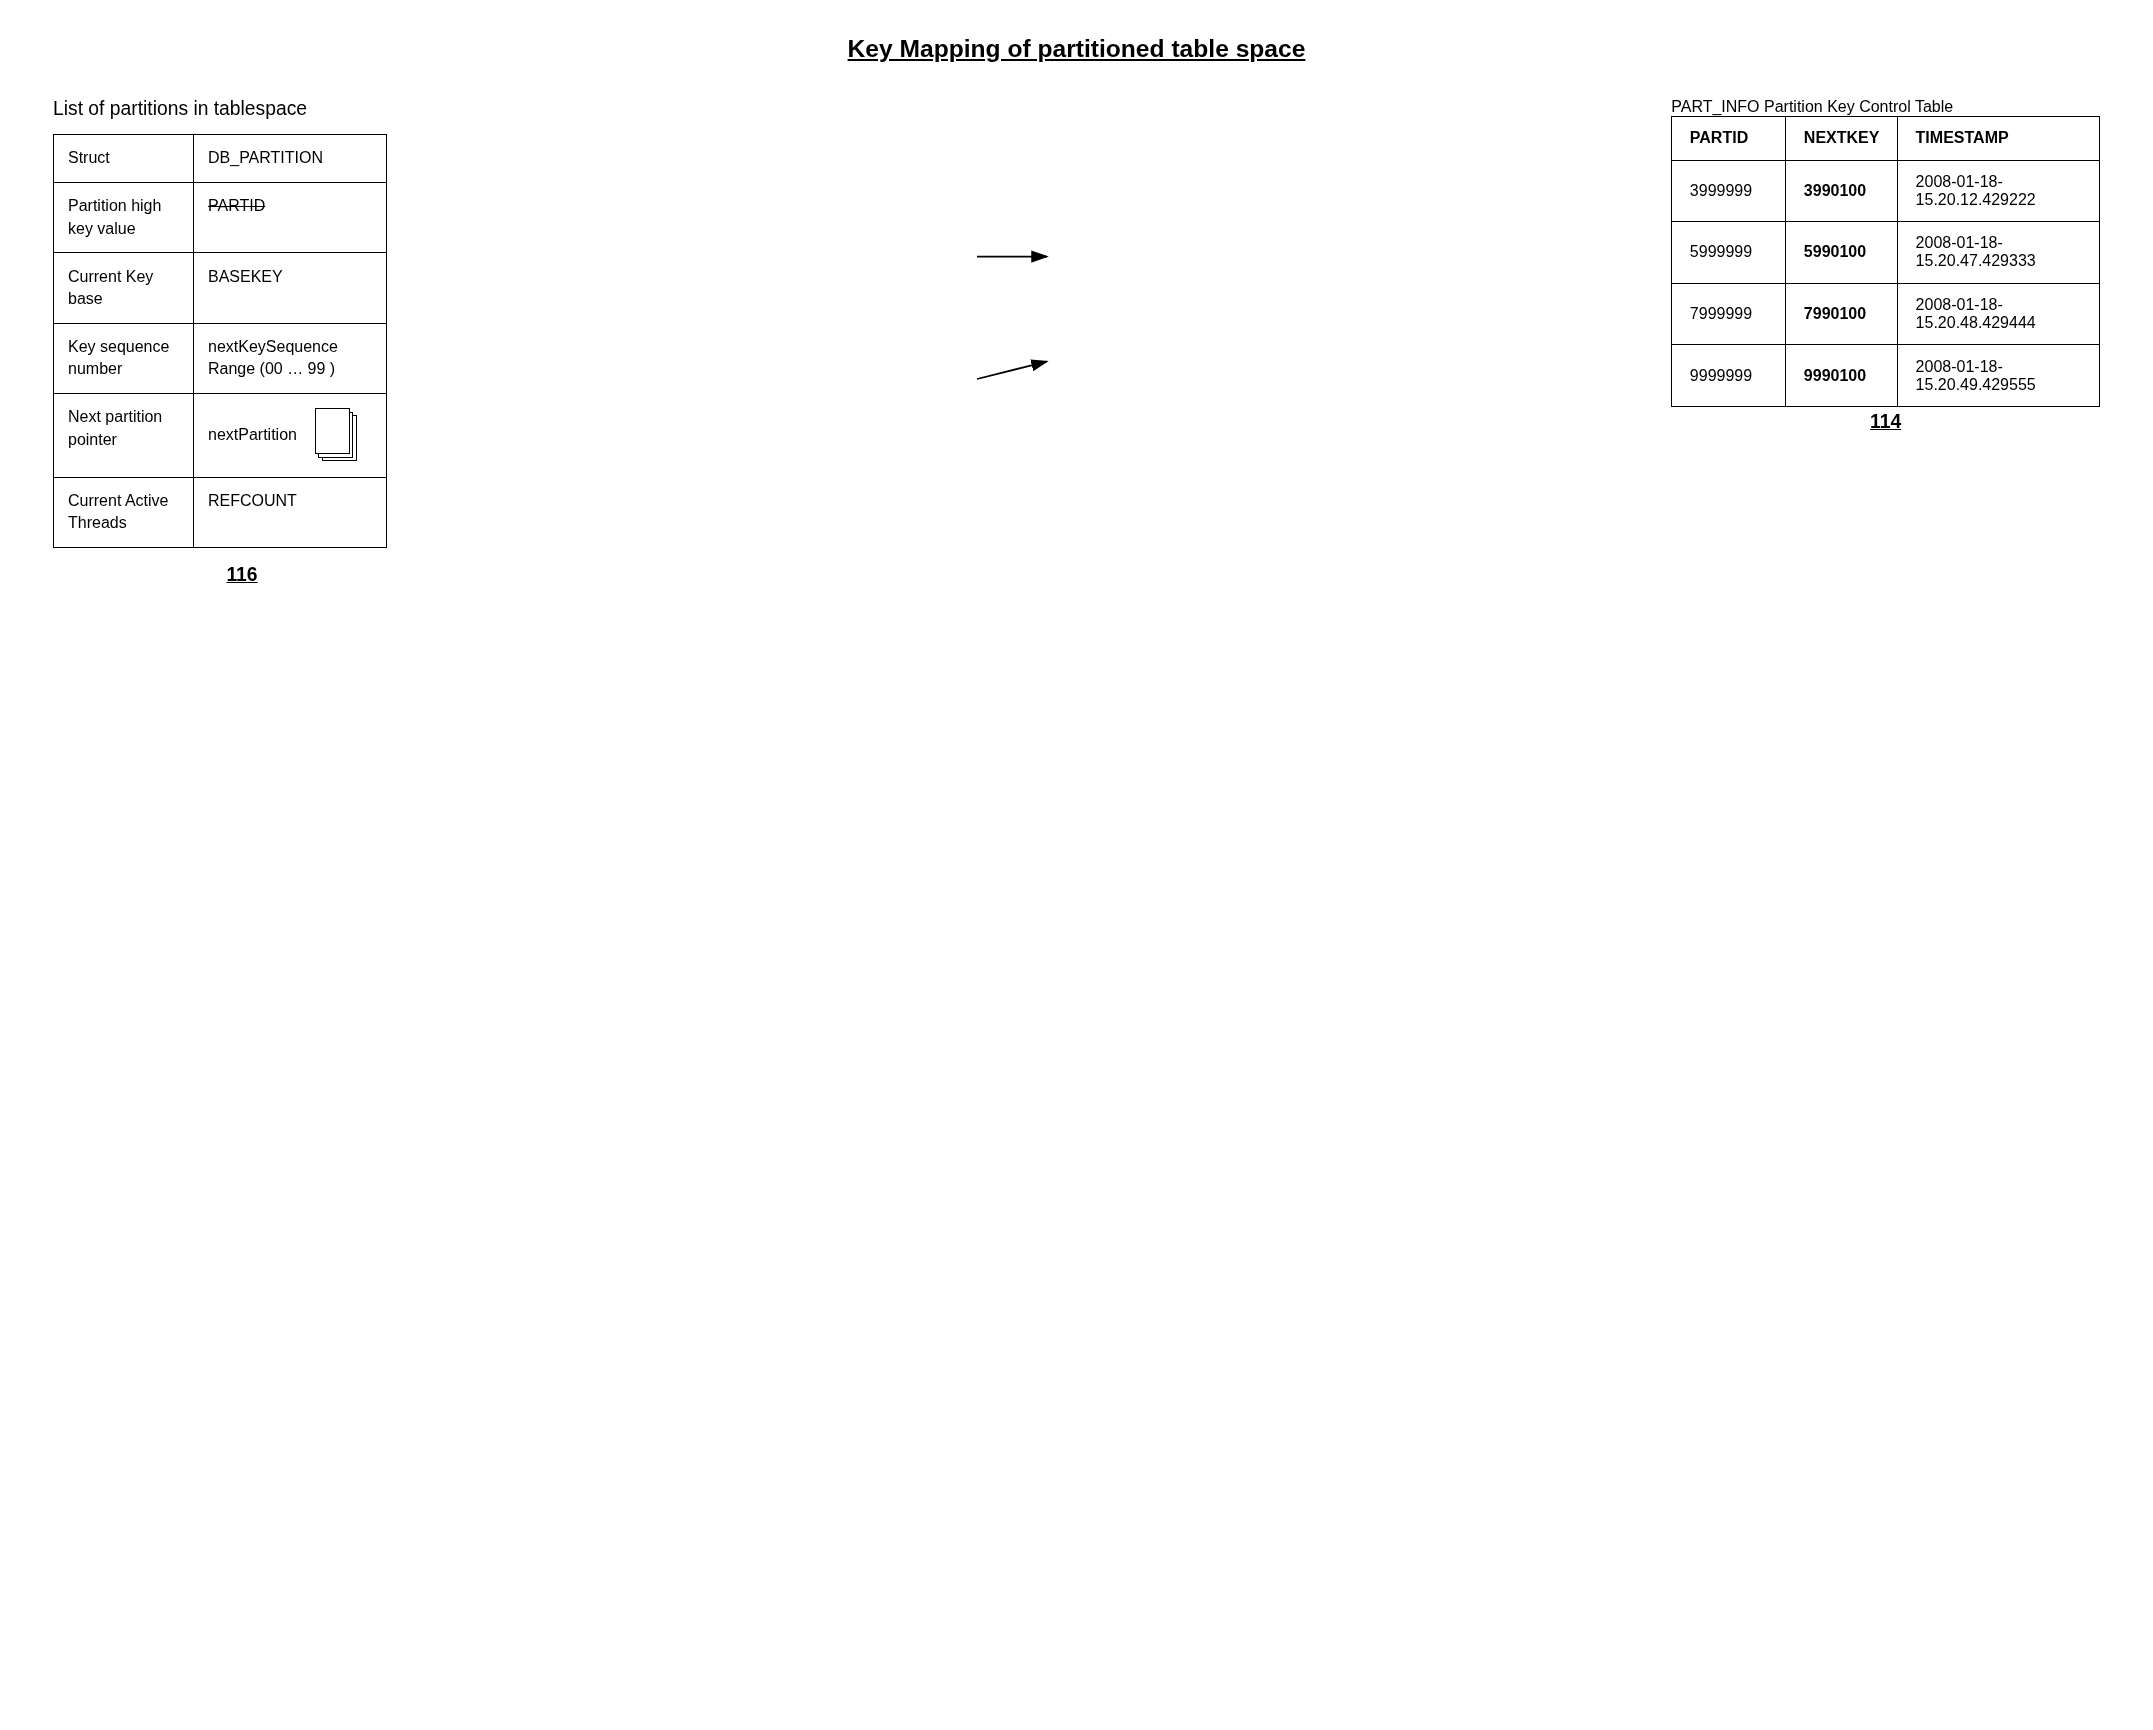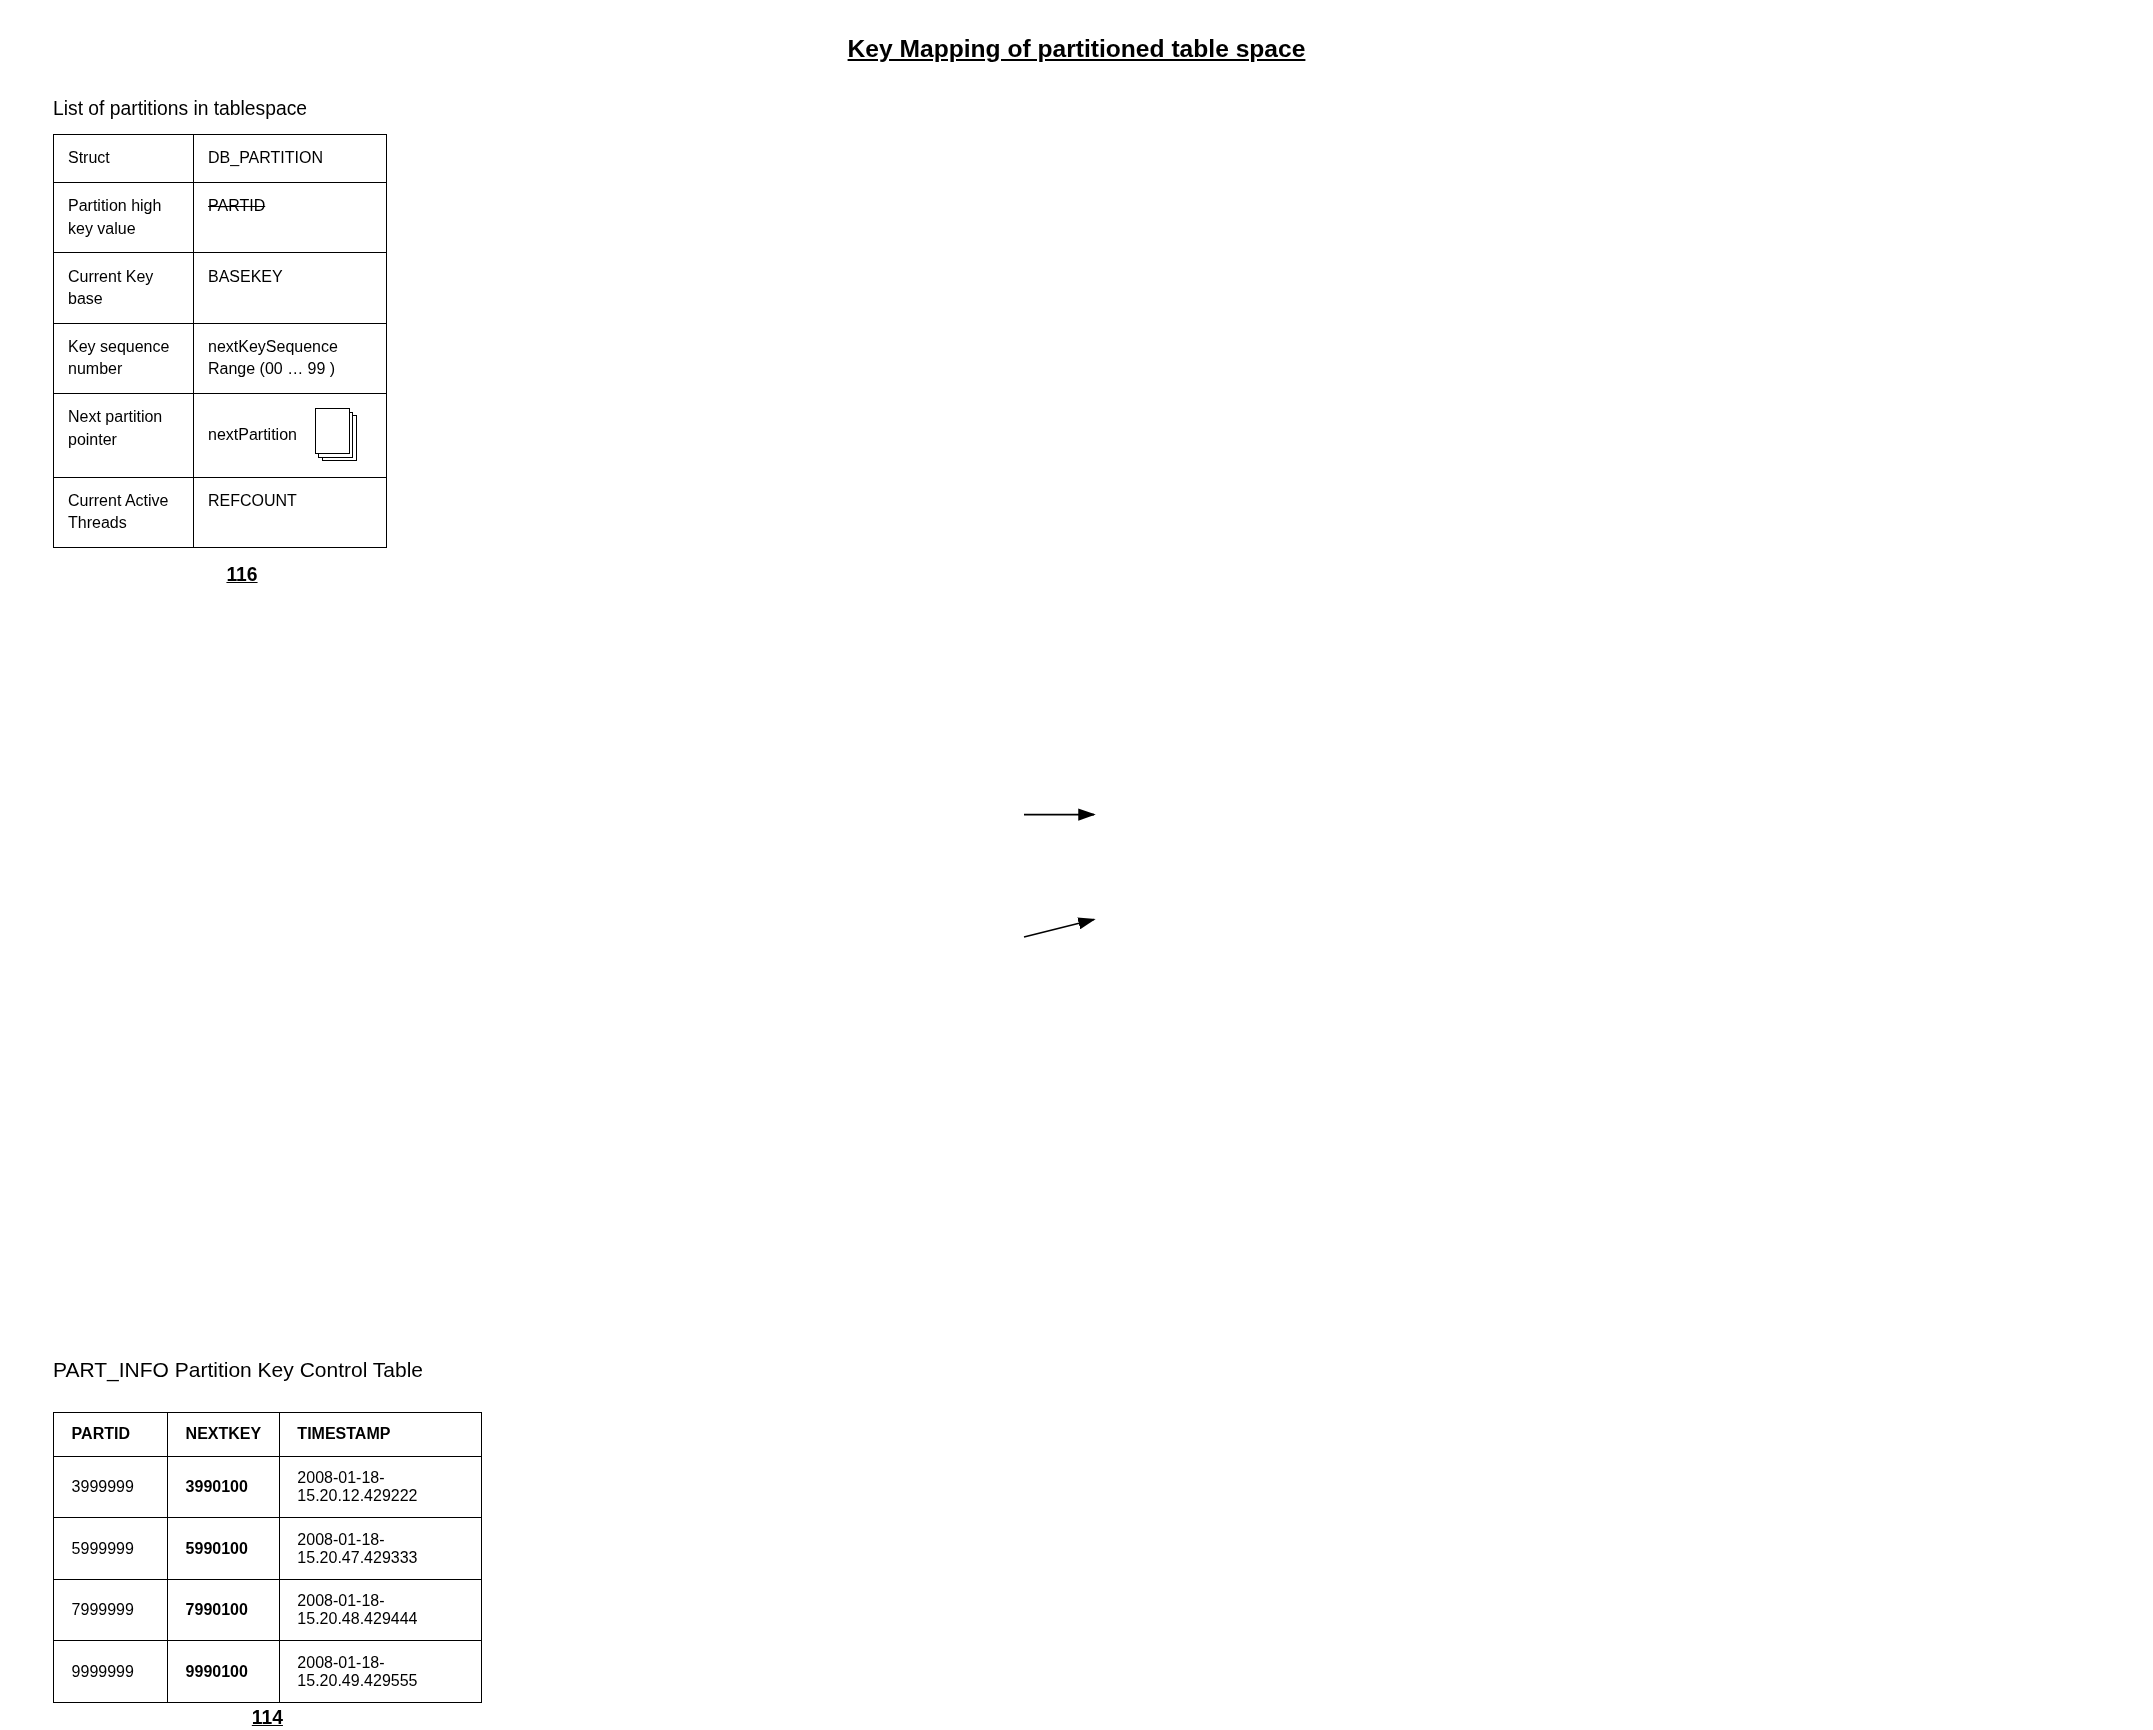--- a/index.html
+++ b/index.html
@@ -14,21 +14,21 @@
     .page-title {
       text-align: center;
       font-size: 24.6px;
       font-weight: bold;
       text-decoration: underline;
       margin-bottom: 35px;
     }
 
     .main-content {
       display: flex;
-      flex-direction: column;
+      flex-direction: row;
       gap: 70px;
       align-items: flex-start;
     }
 
     .left-section {
       display: flex;
       flex-direction: column;
       align-items: center;
     }
 
@@ -76,22 +76,22 @@
     .figure-label {
       font-size: 19.3px;
       text-decoration: underline;
       margin-top: 16px;
       font-weight: bold;
       margin-left: 44px;
     }
 
     
     .part-info-label {
-      font-size: 21px;
-      margin-bottom: 30px;
+      font-size: 16px;
+      margin-bottom: 0;
       align-self: flex-start;
       text-align: center;
     }
 
     .part-table {
       border-collapse: collapse;
       border: 1.8px solid #000;
       min-width: 421px;
     }
 

